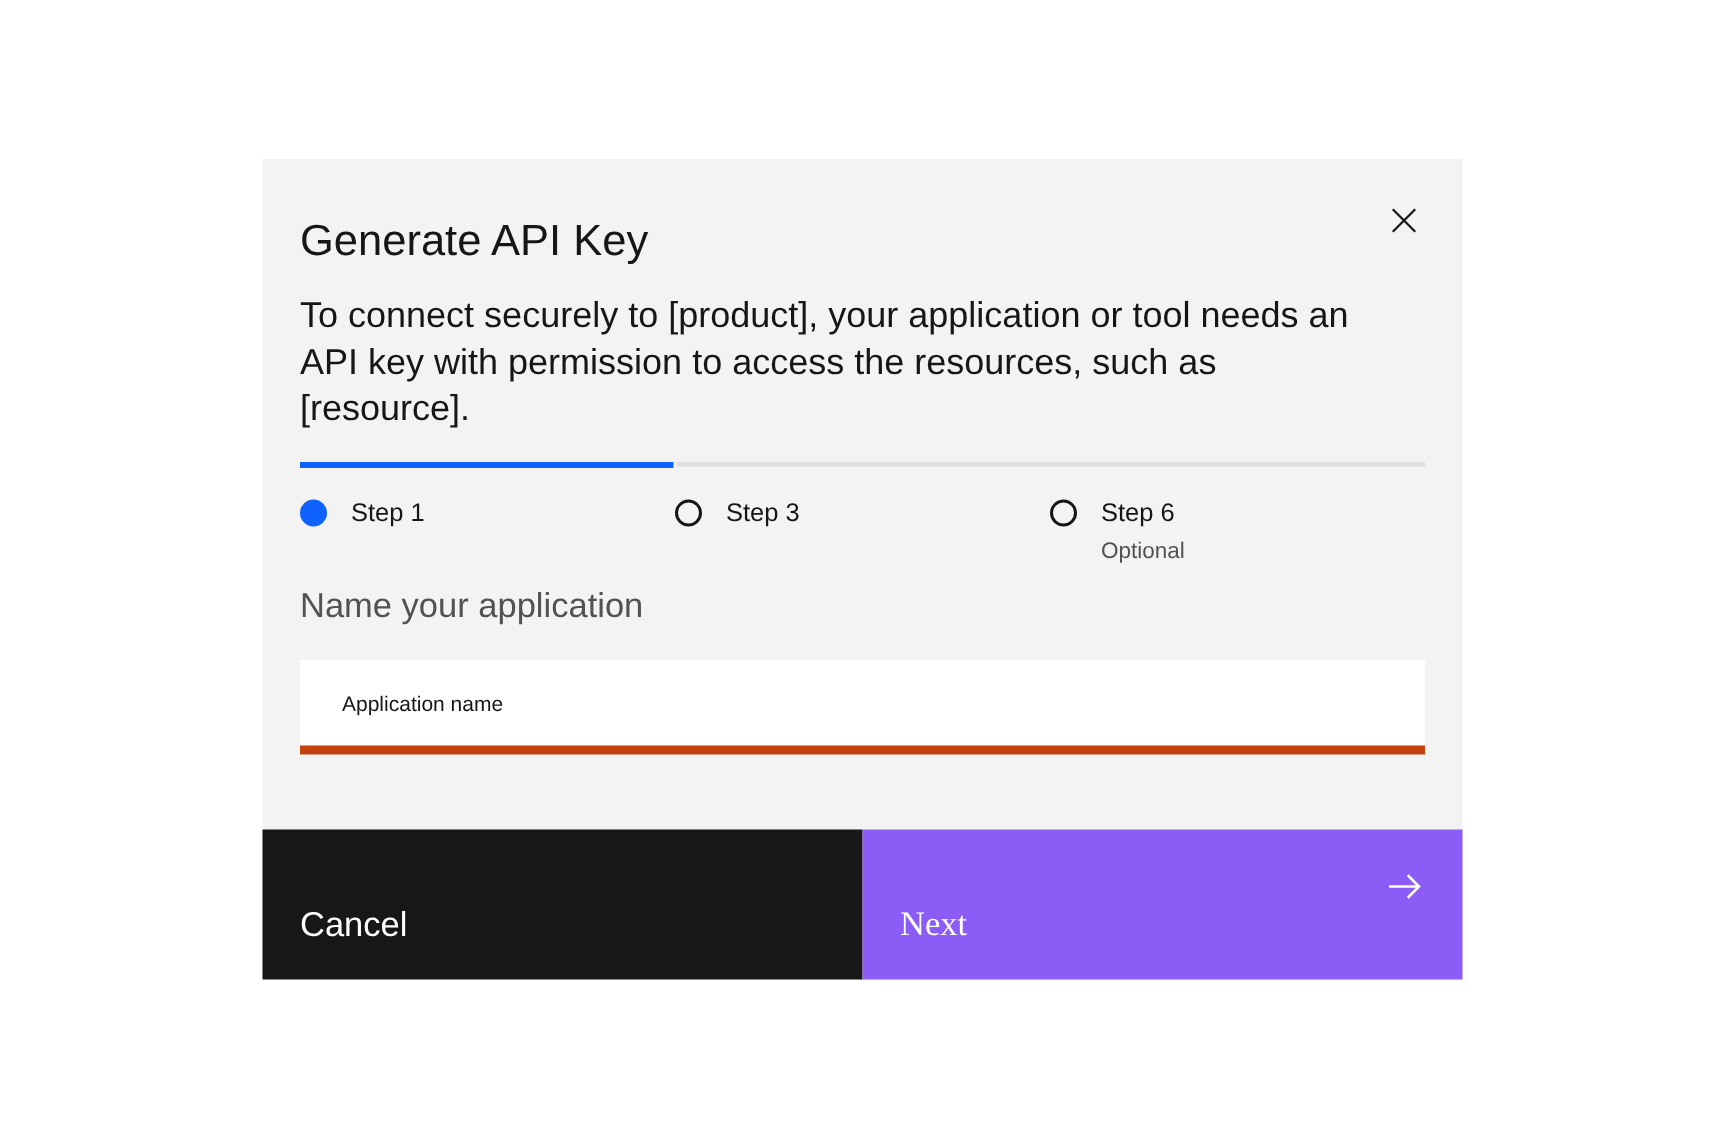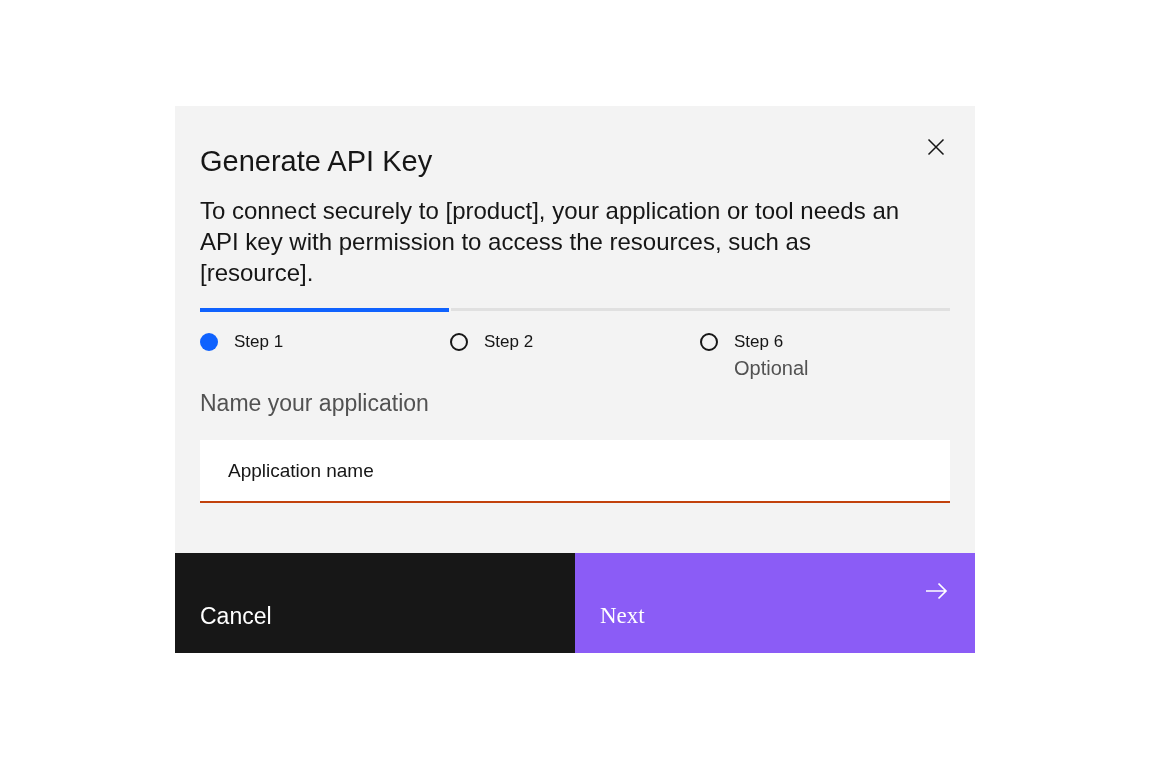--- a/index.html
+++ b/index.html
@@ -108,21 +108,21 @@
     margin-left: 16px;
     display: flex;
     flex-direction: column;
   }
   .step-label {
     font-size: 17px;
     line-height: 24px;
     color: #161616;
   }
   .step-sub {
-    font-size: 20px;
+    font-size: 15px;
     line-height: 22px;
     color: #525252;
     margin-top: 3px;
   }
   .form-label {
     position: absolute;
     left: 25px;
     top: 286px;
     font-size: 23px;
     line-height: 22px;
@@ -131,24 +131,24 @@
   }
   .app-input {
     position: absolute;
     left: 25px;
     top: 334px;
     width: 750px;
     height: 63px;
     box-sizing: border-box;
     background: #ffffff;
     border: none;
-    border-bottom: 2px solid #c2410c;
+    border-bottom: 6px solid #c2410c;
     padding: 0 16px 0 28px;
     font-family: "Liberation Sans", sans-serif;
-    font-size: 19px;
+    font-size: 14px;
     color: #161616;
     outline: none;
   }
   .modal-footer {
     position: absolute;
     left: 0;
     bottom: 0;
     width: 100%;
     height: 100px;
     display: flex;
@@ -203,21 +203,21 @@
     <div class="steps-row">
       <div class="step">
         <div class="step-dot current"></div>
         <div class="step-texts">
           <span class="step-label">Step 1</span>
         </div>
       </div>
       <div class="step">
         <div class="step-dot open"></div>
         <div class="step-texts">
-          <span class="step-label">Step 2</span>
+          <span class="step-label">Step 3</span>
         </div>
       </div>
       <div class="step">
         <div class="step-dot open"></div>
         <div class="step-texts">
           <span class="step-label">Step 6</span>
           <span class="step-sub">Optional</span>
         </div>
       </div>
     </div>

